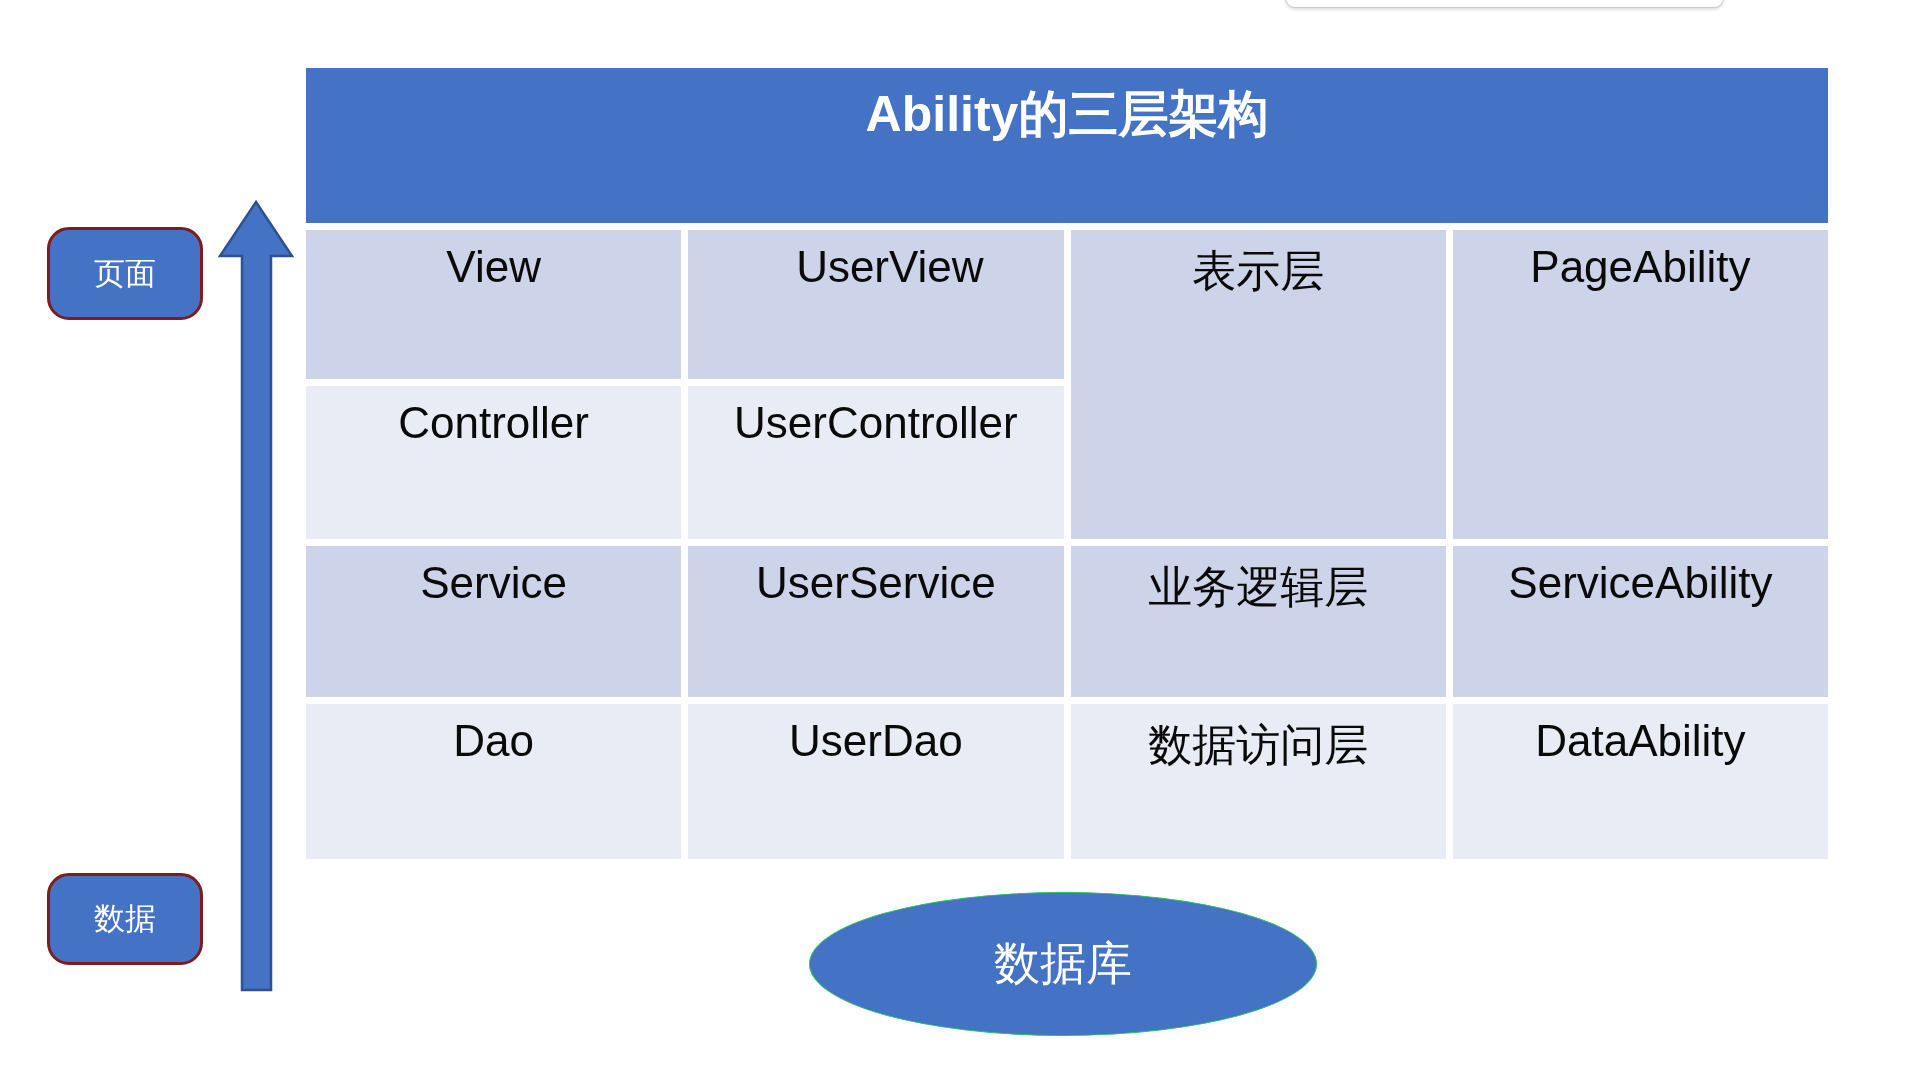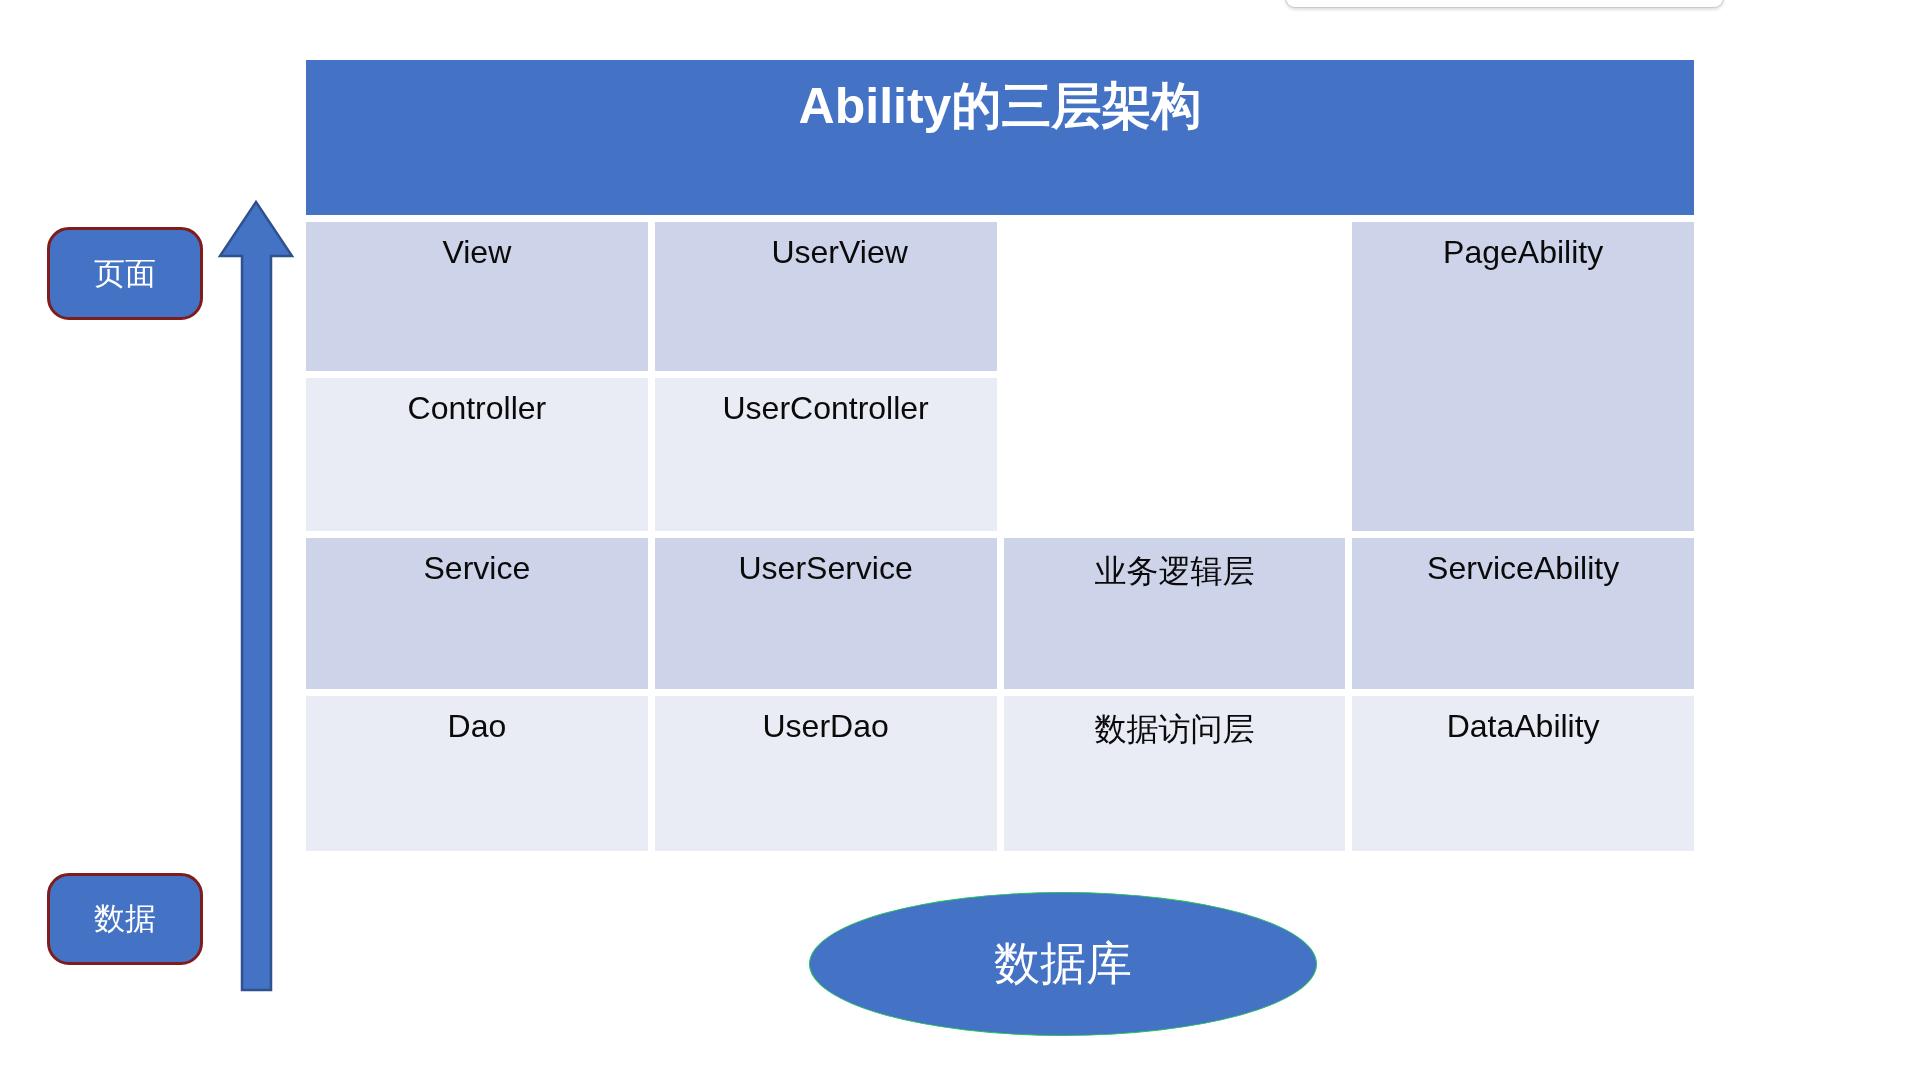--- a/index.html
+++ b/index.html
@@ -26,41 +26,41 @@
     background: #ffffff;
     border: 1px solid #c9c9c9;
     border-radius: 10px;
     box-shadow: 0 2px 3px rgba(0,0,0,0.12);
   }
 
   
   .arch-table {
     position: absolute;
     left: 306px;
-    top: 60px;
-    width: 1388px;
+    top: 68px;
+    width: 1522px;
     display: grid;
     grid-template-columns: repeat(4, 1fr);
     grid-template-rows: 155px 149px 153px 151px 155px;
     column-gap: 7px;
     row-gap: 7px;
   }
   .arch-title {
     grid-column: 1 / -1;
     grid-row: 1;
     background: #4472C4;
     color: #ffffff;
     font-size: 50px;
     font-weight: bold;
     text-align: center;
     padding-top: 13px;
     box-sizing: border-box;
   }
   .cell {
-    font-size: 32px;
+    font-size: 44px;
     color: #0a0a0a;
     text-align: center;
     padding-top: 12px;
     box-sizing: border-box;
     overflow: hidden;
   }
   .band-dark  { background: #CDD3E8; }
   .band-light { background: #E9EBF5; }
   .rowspan2 { grid-row: 2 / span 2; }
 
@@ -114,20 +114,21 @@
 
 <div class="canvas">
 
   <div class="top-artifact"></div>
 
   <div class="arch-table">
     <div class="arch-title">Ability的三层架构</div>
 
     <div class="cell band-dark" style="grid-column:1; grid-row:2;">View</div>
     <div class="cell band-dark" style="grid-column:2; grid-row:2;padding-left:28px;">UserView</div>
+    <div class="cell band-dark rowspan2" style="grid-column:3;">表示层</div>
     <div class="cell band-dark rowspan2" style="grid-column:4;">PageAbility</div>
 
     <div class="cell band-light" style="grid-column:1; grid-row:3;">Controller</div>
     <div class="cell band-light" style="grid-column:2; grid-row:3;">UserController</div>
 
     <div class="cell band-dark" style="grid-column:1; grid-row:4;">Service</div>
     <div class="cell band-dark" style="grid-column:2; grid-row:4;">UserService</div>
     <div class="cell band-dark" style="grid-column:3; grid-row:4;">业务逻辑层</div>
     <div class="cell band-dark" style="grid-column:4; grid-row:4;">ServiceAbility</div>
 

